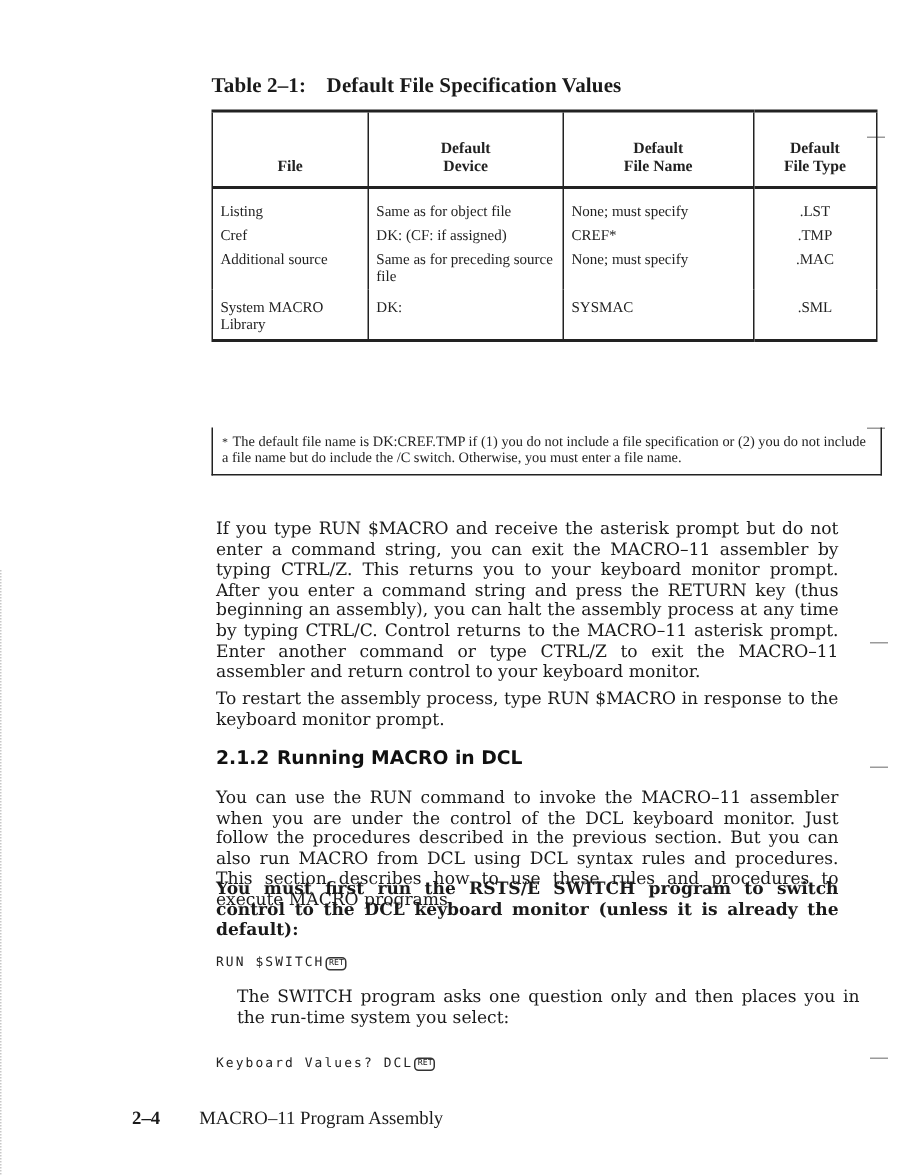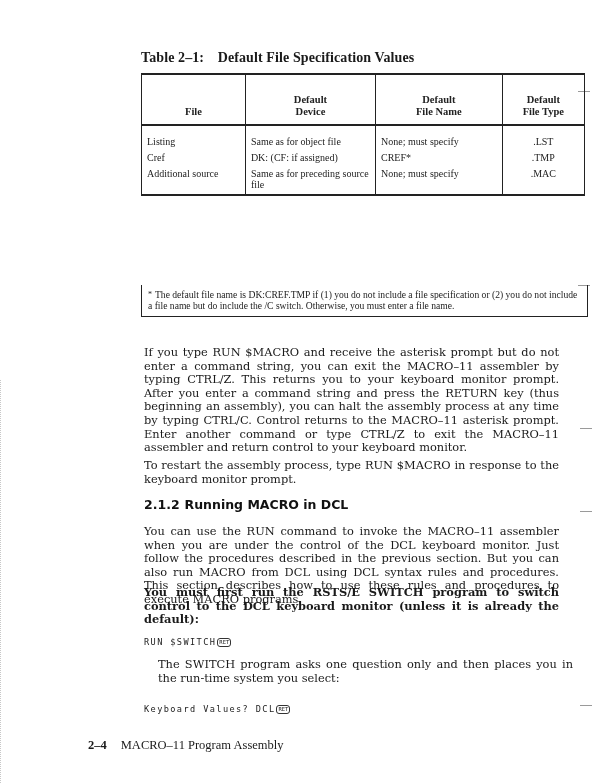--- a/index.html
+++ b/index.html
@@ -79,21 +79,21 @@
     .ret-key {
       display: inline-block; border: 1px solid #333; border-radius: 3px;
       font-size: 5.5px; line-height: 7px; padding: 0 1px; letter-spacing: 0;
       vertical-align: 1px; margin-left: 1px;
     }
 
     .footer {
       position: absolute; left: 88px; top: 738px;
       font-family: "Liberation Serif", serif; font-size: 12.5px; color: #1a1a1a;
     }
-    .footer .page-num { font-weight: bold; margin-right: 14px; }
+    .footer .page-num { font-weight: bold; margin-right: 26px; }
   </style>
 </head>
 <body>
 
 <div class="left-edge"></div>
 <div class="margin-mark mm1"></div>
 <div class="margin-mark mm2"></div>
 <div class="margin-mark mm3"></div>
 <div class="margin-mark mm4"></div>
 <div class="margin-mark mm5"></div>
@@ -127,20 +127,26 @@
       <td>DK: (CF: if assigned)</td>
       <td>CREF*</td>
       <td class="type">.TMP</td>
     </tr>
     <tr>
       <td>Additional source</td>
       <td>Same as for preceding source file</td>
       <td>None; must specify</td>
       <td class="type">.MAC</td>
     </tr>
+    <tr class="gap">
+      <td>System MACRO Library</td>
+      <td>DK:</td>
+      <td>SYSMAC</td>
+      <td class="type">.SML</td>
+    </tr>
   </tbody>
 </table>
 
 <div class="footnote">
   <span class="star">*</span><span>The default file name is DK:CREF.TMP if (1) you do not include a file specification or (2) you do not include a file name but do include the /C switch. Otherwise, you must enter a file name.</span>
 </div>
 
 <p class="body-text p1">If you type RUN $MACRO and receive the asterisk prompt but do not enter a command string, you can exit the MACRO–11 assembler by typing CTRL/Z. This returns you to your keyboard monitor prompt. After you enter a command string and press the RETURN key (thus beginning an assembly), you can halt the assembly process at any time by typing CTRL/C. Control returns to the MACRO–11 asterisk prompt. Enter another command or type CTRL/Z to exit the MACRO–11 assembler and return control to your keyboard monitor.</p>
 <p class="body-text p2">To restart the assembly process, type RUN $MACRO in response to the keyboard monitor prompt.</p>
 

